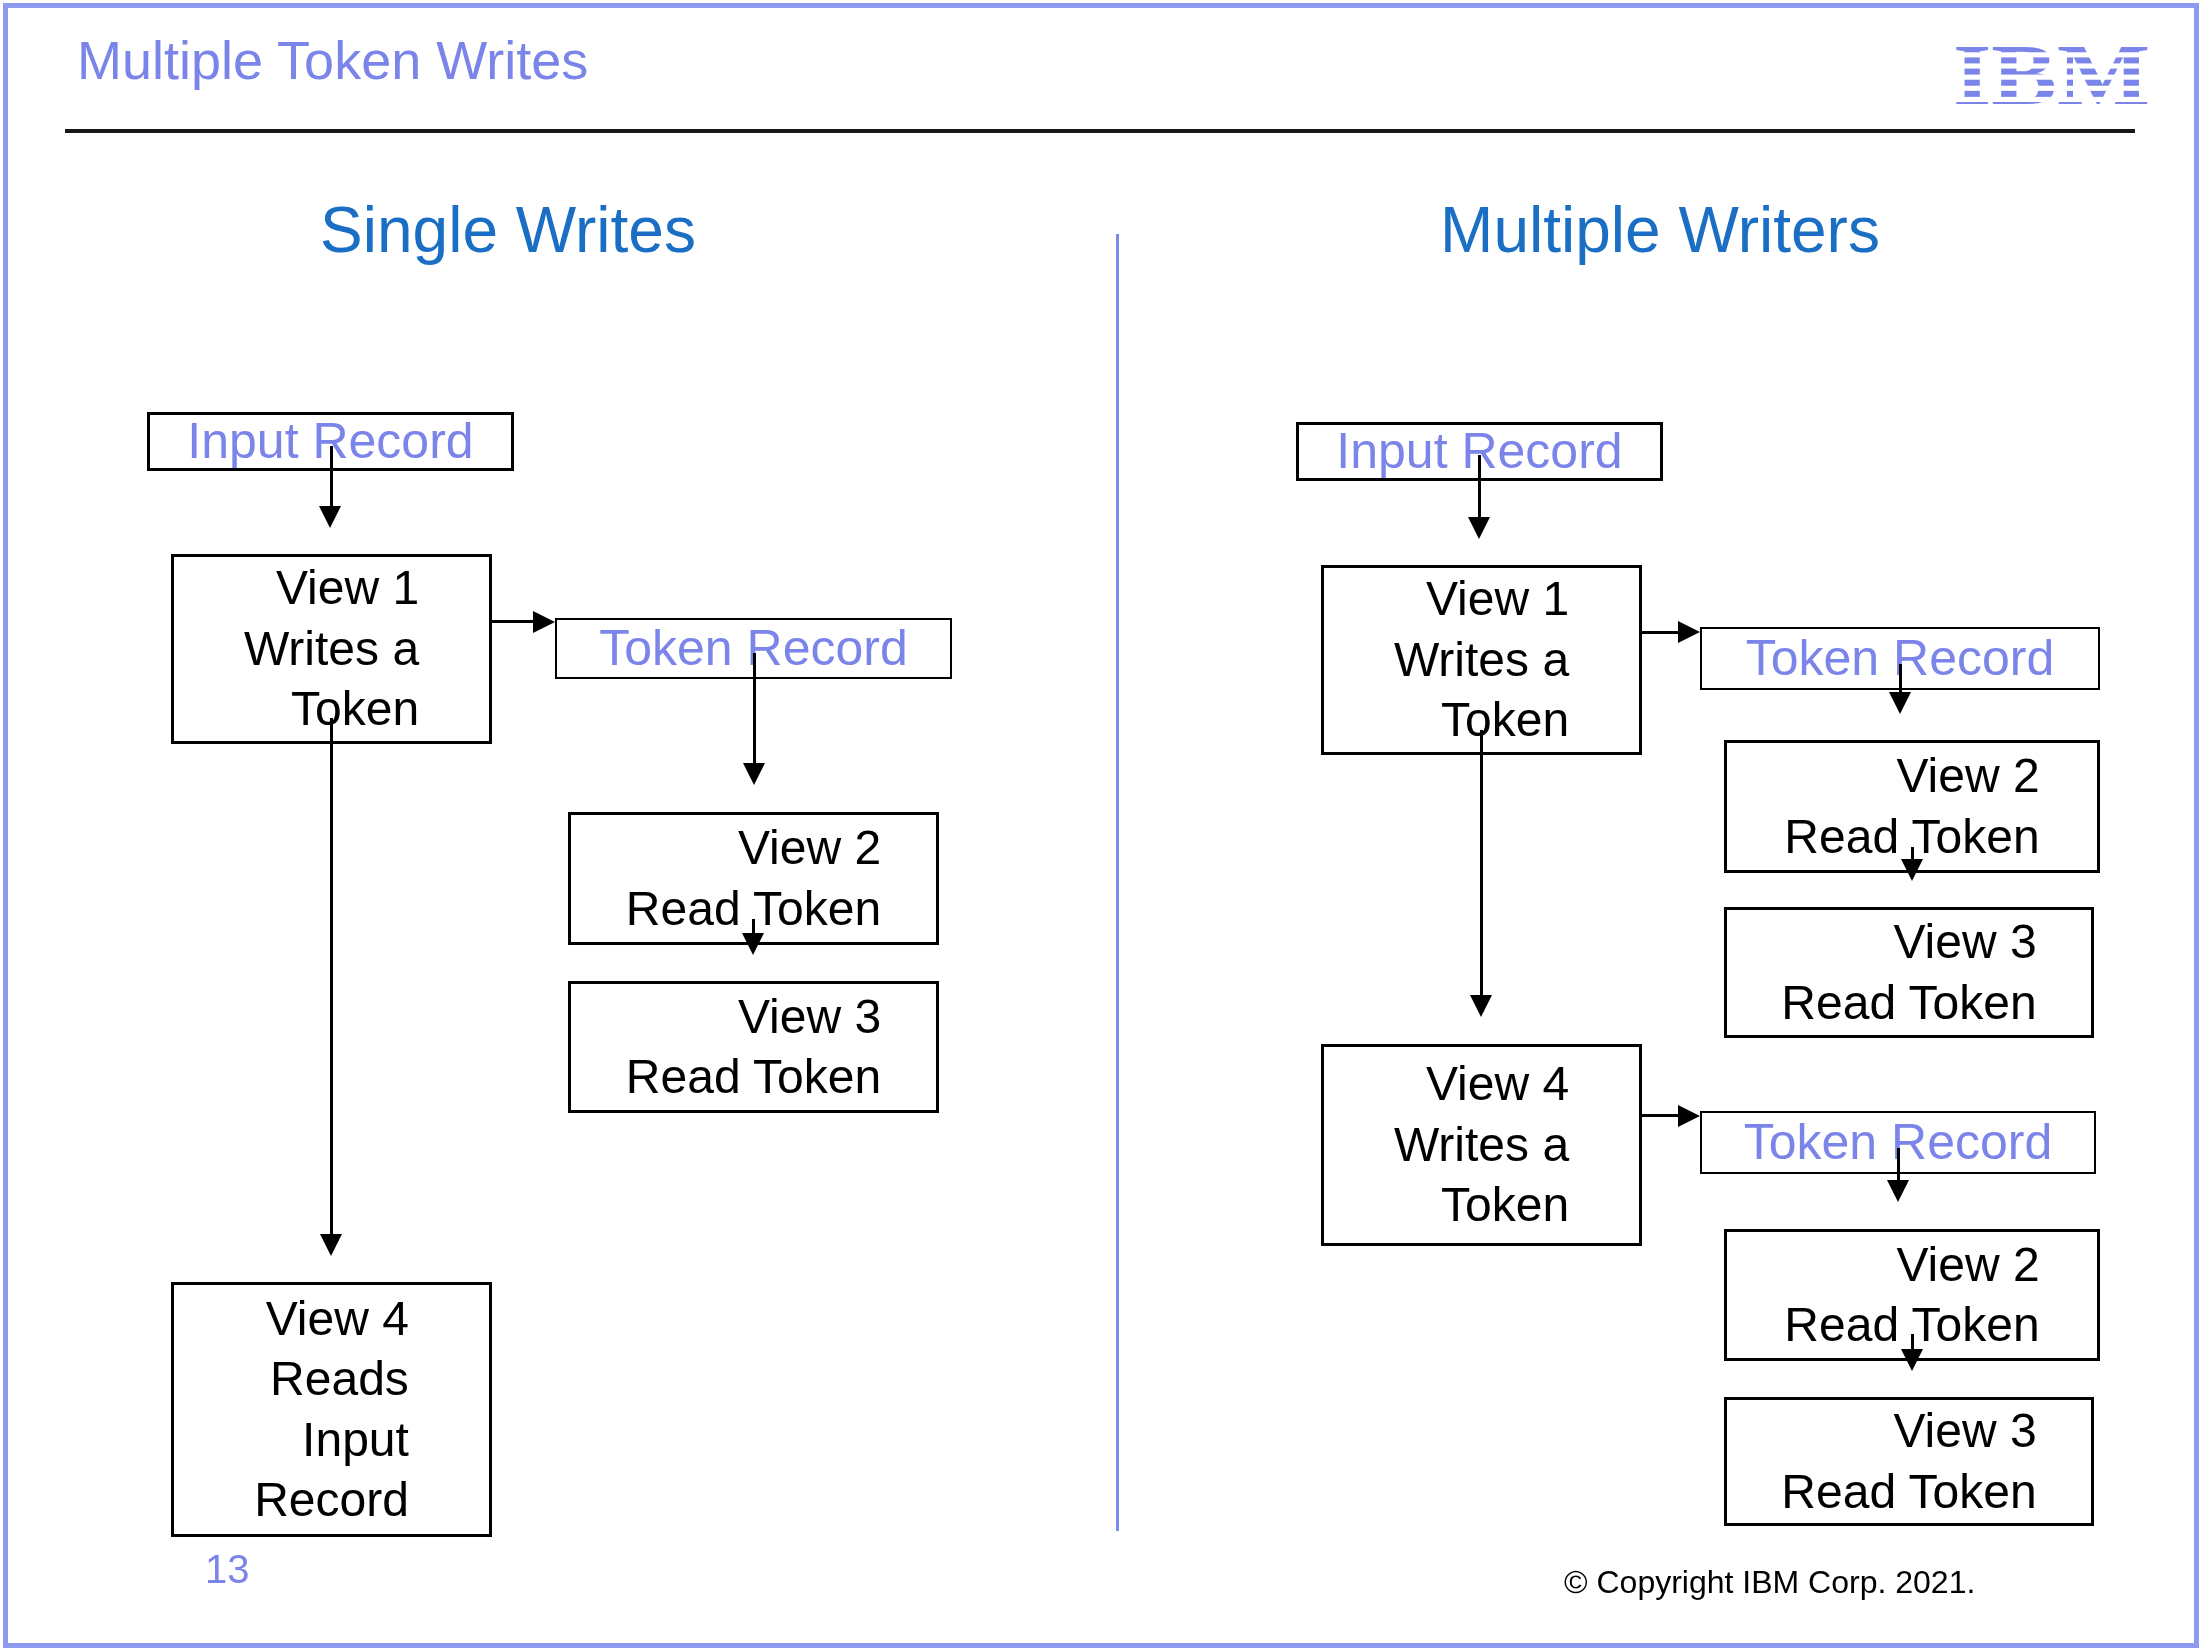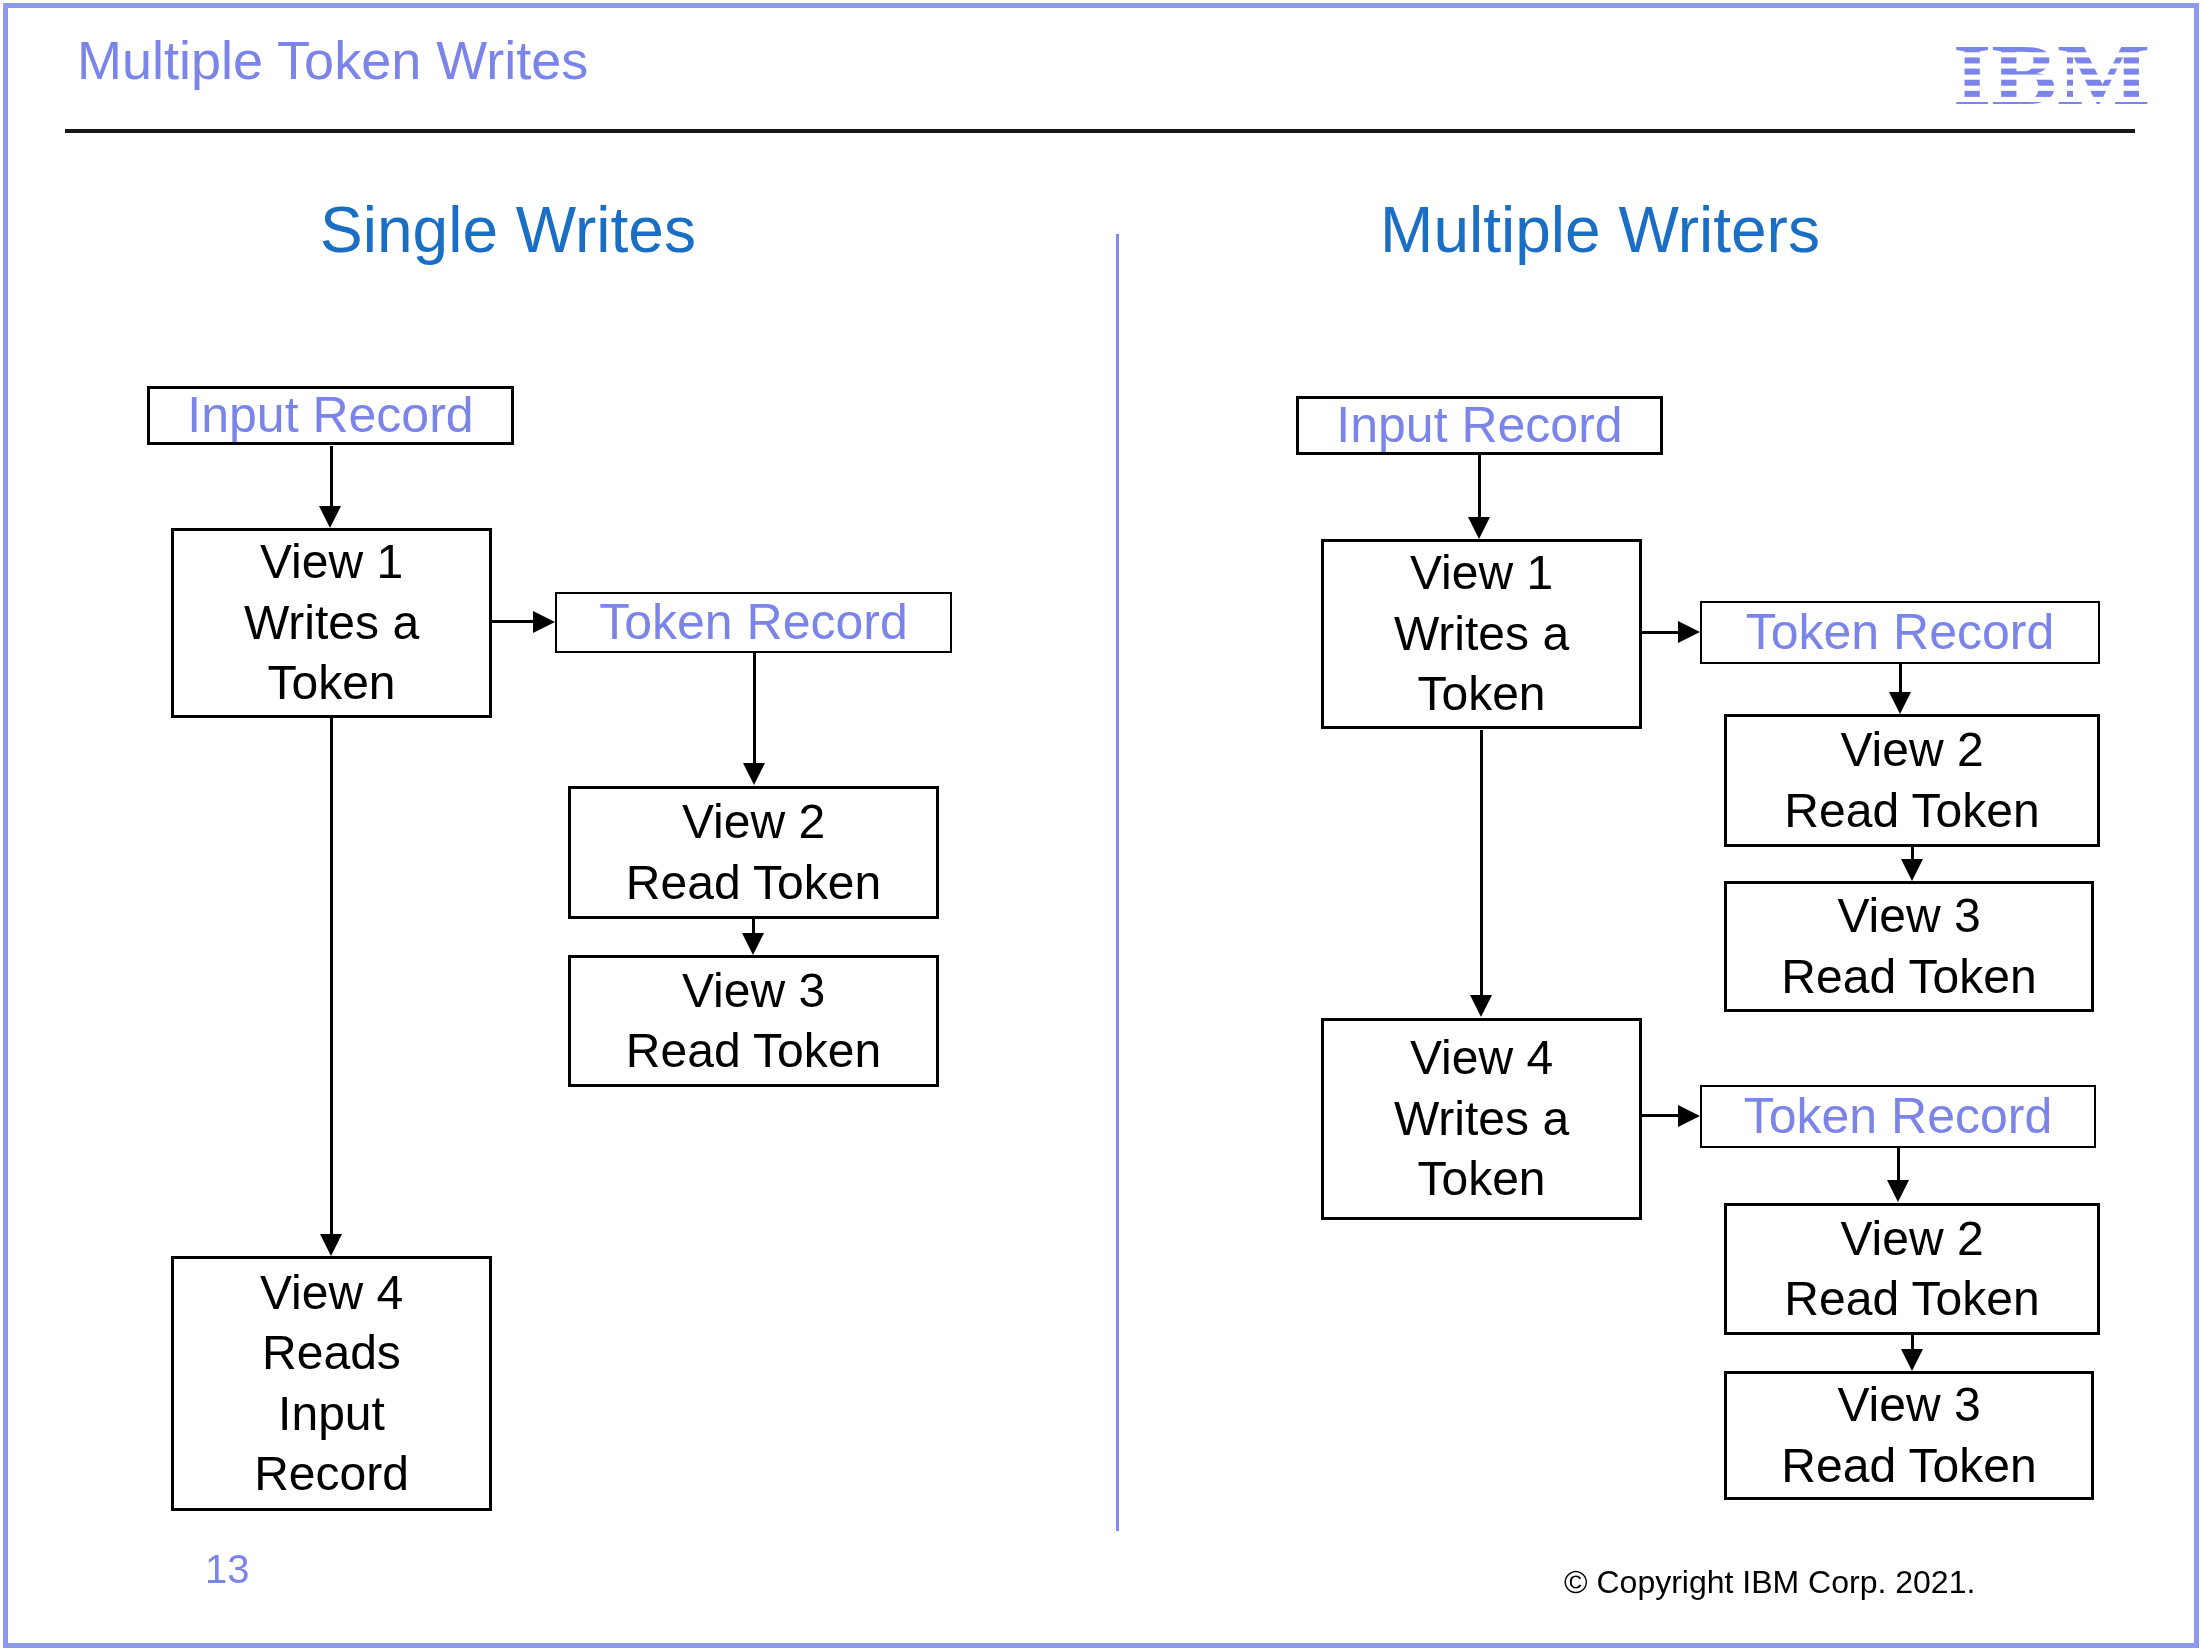--- a/index.html
+++ b/index.html
@@ -5,26 +5,26 @@
   html,body{margin:0;padding:0;}
   body{
     width:2203px;height:1652px;position:relative;overflow:hidden;
     background:#ffffff;font-family:"Liberation Sans",sans-serif;
   }
   .frame{position:absolute;left:3.4px;top:3.4px;right:4.3px;bottom:4.3px;border:5.2px solid #8d9af0;}
   .title{position:absolute;left:77px;top:29px;font-size:54px;color:#7b84e8;white-space:nowrap;}
   .rule{position:absolute;left:65px;top:129px;width:2070px;height:4.3px;background:#181818;}
   .heading{position:absolute;top:193px;font-size:64px;color:#1a6fc4;text-align:center;white-space:nowrap;}
   .heading-left{left:155px;width:706px;}
-  .heading-right{left:1256px;width:688px;}
+  .heading-right{left:1316px;width:688px;}
   .vdiv{position:absolute;left:1116px;top:234px;width:3.4px;height:1297px;background:#7d8ce8;}
   .node{
     position:absolute;border:3.4px solid #000;background:#fff;box-sizing:border-box;
-    display:flex;align-items:center;justify-content:center;text-align:center;
-    white-space:pre-line;color:#000;font-size:48px;line-height:1.26;
+    display:flex;align-items:center;justify-content:center;text-align:right;
+    white-space:pre-line;color:#000;font-size:48px;line-height:1.26;margin-top:26px;
   }
   .accent{color:#7b84e8;font-size:50px;}
   .thin{border-width:2.6px;}
   .vline{position:absolute;width:2.6px;background:#000;}
   .hline{position:absolute;height:2.6px;background:#000;}
   .head-d{position:absolute;width:0;height:0;border-left:11.2px solid transparent;border-right:11.2px solid transparent;border-top:22.4px solid #000;}
   .head-r{position:absolute;width:0;height:0;border-top:11.2px solid transparent;border-bottom:11.2px solid transparent;border-left:22.4px solid #000;}
   .pagenum{position:absolute;left:205px;top:1547px;font-size:40px;color:#7b84e8;}
   .copyright{position:absolute;left:1564px;top:1564px;font-size:32px;color:#000;}
   .ibm{position:absolute;left:1951px;top:24px;}

